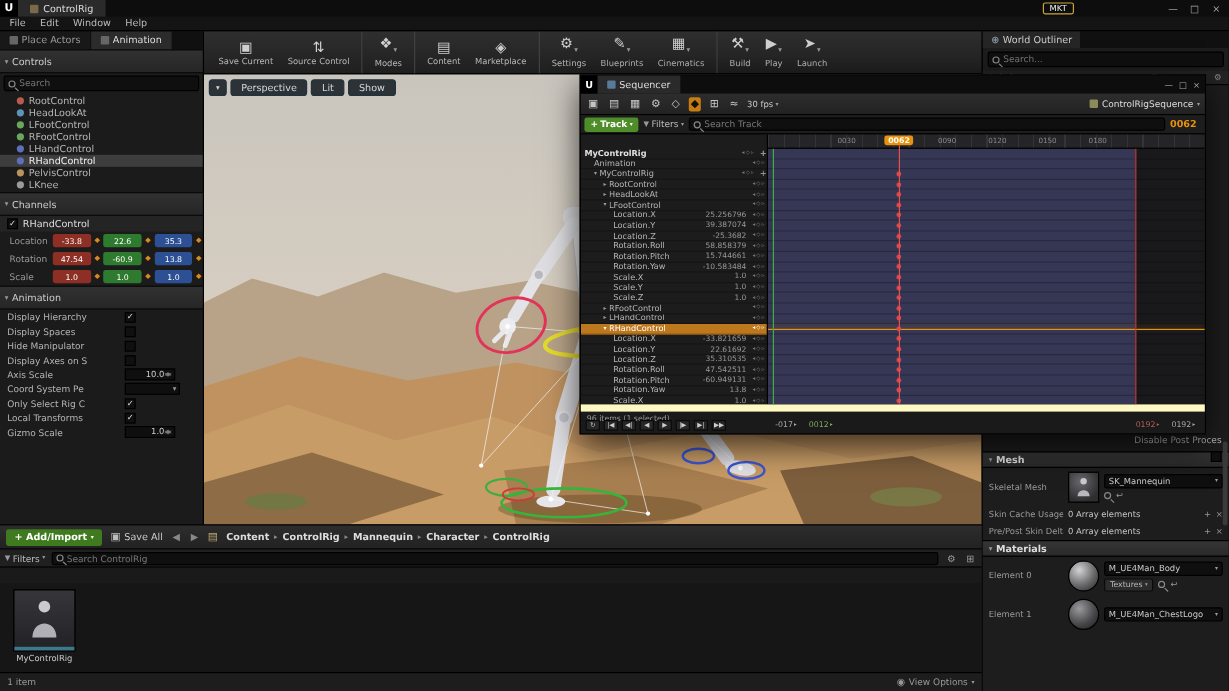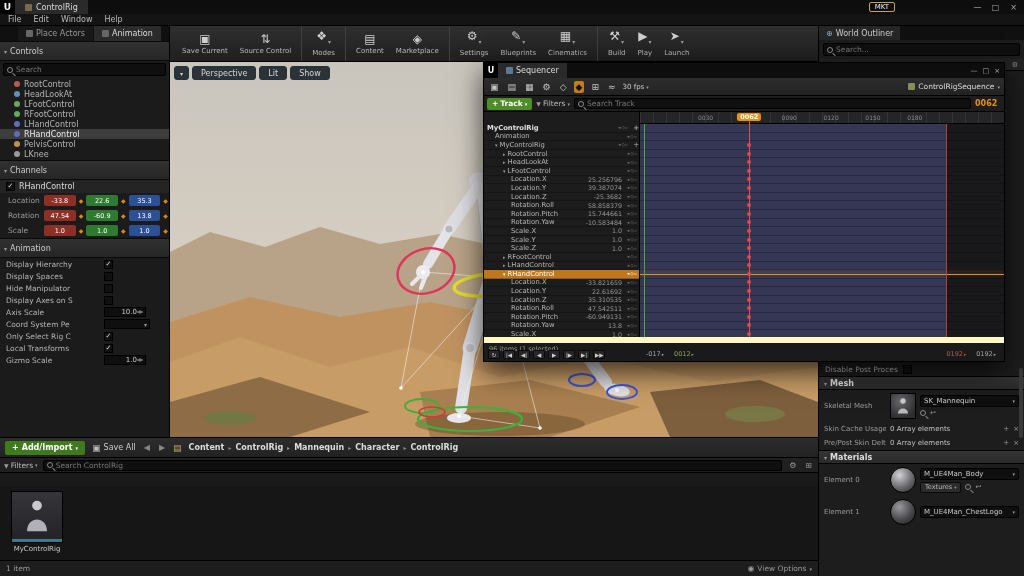--- a/index.html
+++ b/index.html
@@ -13,21 +13,21 @@
   .title-tab{height:14px;background:#2a2a2a;padding:0 10px;display:flex;align-items:center;gap:4px;font-size:8px;color:#ddd;}
   .tab-ico{width:7px;height:7px;background:#7a6a4a;border-radius:1px;}
   .tb-right{margin-left:auto;display:flex;align-items:center;gap:7px;padding-right:5px;}
   .mkt-badge{border:1px solid #caa53f;color:#eee;font-size:7px;padding:0 5px;height:10px;line-height:9px;border-radius:2px;margin-right:70px;}
   .winbtn{color:#aaa;font-size:8px;width:11px;text-align:center;}
   .menubar{position:absolute;top:14px;left:0;right:0;height:12px;background:#141414;display:flex;gap:2px;padding-left:3px;align-items:center;border-bottom:1px solid #000;z-index:5;}
   .menu-item{font-size:8px;color:#bbb;padding:0 5px;}
 
   
   .left-panel{position:absolute;top:26px;left:0;width:170px;height:411px;background:#1b1b1b;border-right:1px solid #000;overflow: hidden;}
-  .panel-tabs{display:flex;height:15px;background:#101010;gap:1px;padding-left:18px;}
+  .panel-tabs{display:flex;height:15px;background:#101010;gap:1px;}
   .ptab{display:flex;align-items:center;gap:3px;padding:0 8px;font-size:8px;color:#999;background:#181818;}
   .ptab.active{background:#2b2b2b;color:#ddd;}
   .ptab-ico{width:7px;height:7px;background:#666;border-radius:1px;}
   .sec-head{height:20px;background:linear-gradient(#313131,#262626);display:flex;align-items:center;gap:3px;padding:0 4px;font-size:8px;color:#ccc;border-top:1px solid #0a0a0a;border-bottom:1px solid #0a0a0a;}
   .caret{font-size:6px;color:#999;}
   .searchbox{height:13px;margin:2px 3px;background:#0f0f0f;border:1px solid #000;display:flex;align-items:center;gap:3px;padding:0 3px;border-radius:2px;}
   .mag{width:6px;height:6px;border:1px solid #888;border-radius:50%;position:relative;flex:none;}
   .mag::after{content:"";position:absolute;width:4px;height:1px;background:#888;transform:rotate(45deg);left:4px;top:6px;}
   .searchbox input, .trk-search input, .rp-search input, .cb-search input{background:transparent;border:none;outline:none;color:#bbb;font-size:7.5px;width:100%;font-family:inherit;}
   .searchbox input::placeholder, .trk-search input::placeholder, .rp-search input::placeholder, .cb-search input::placeholder{color:#777;}
@@ -134,21 +134,21 @@
   .rp-tabs{height:14px;background:#101010;display:flex;}
   .rp-tab{background:#262626;display:flex;align-items:center;gap:3px;padding:0 7px;font-size:8px;color:#ccc;}
   .rp-globe{font-size:8px;color:#9ab;}
   .rp-search{height:13px;margin:3px 4px;background:#0f0f0f;border:1px solid #000;display:flex;align-items:center;gap:3px;padding:0 3px;border-radius:2px;}
   .rp-cols{height:12px;display:flex;align-items:center;font-size:7px;color:#999;background:#232323;border-bottom:1px solid #000;padding:0 6px;}
   .rp-col1{flex:1;}
   .rp-col2{width:52px;}
   .rp-colgear{font-size:7px;color:#888;}
   .details{position:absolute;left:0;top:336px;right:0;bottom:0;background:#1d1d1d;}
   .details::after{content:"";position:absolute;right:1px;top:6px;width:4px;height:70px;background:#3a3a3a;border-radius:2px;}
-  .pp-row{height:14px;display:flex;align-items:center;gap:5px;padding:0 6px;font-size:7.5px;color:#bbb;}
+  .pp-row{height:14px;display:flex;align-items:flex-end;gap:5px;padding:0 6px;font-size:7.5px;color:#bbb;flex-direction:column;}
   .det-sec{height:14px;background:linear-gradient(#353535,#2a2a2a);display:flex;align-items:center;gap:3px;padding:0 5px;font-size:8px;font-weight:bold;color:#ddd;border-top:1px solid #000;border-bottom:1px solid #000;}
   .det-row{display:flex;align-items:center;padding:3px 5px;gap:4px;font-size:7.5px;color:#9a9a9a;}
   .det-lbl{width:62px;flex:none;overflow:hidden;white-space:nowrap;font-size:7px;}
   .det-col{flex:1;display:flex;flex-direction:column;gap:2px;min-width:0;}
   .det-dd{height:12px;background:#0f0f0f;border:1px solid #000;border-radius:2px;display:flex;align-items:center;padding:0 3px;color:#ccc;gap:2px;font-size:7px;overflow:hidden;white-space:nowrap;}
   .det-dd .dd{margin-left:auto;font-size:5px;color:#999;}
   .det-thumb{width:26px;height:26px;background:radial-gradient(circle at 40% 30%,#6a6a6e,#2e2e30 75%);border:1px solid #000;flex:none;display:flex;align-items:center;justify-content:center;}
   .det-thumb svg{width:20px;height:20px;}
   .sphere{width:26px;height:26px;border-radius:50%;border:1px solid #000;flex:none;}
   .sphere-body{background:radial-gradient(circle at 35% 30%,#d2d2d4,#6a6a6c 55%,#242426);}

